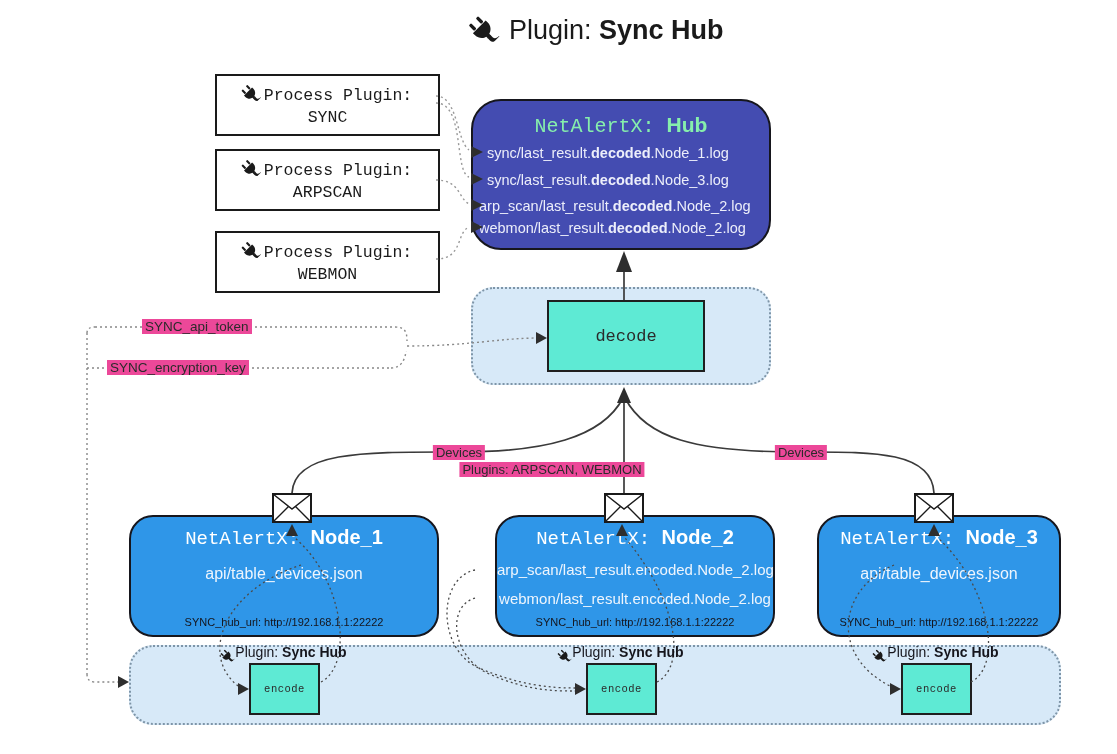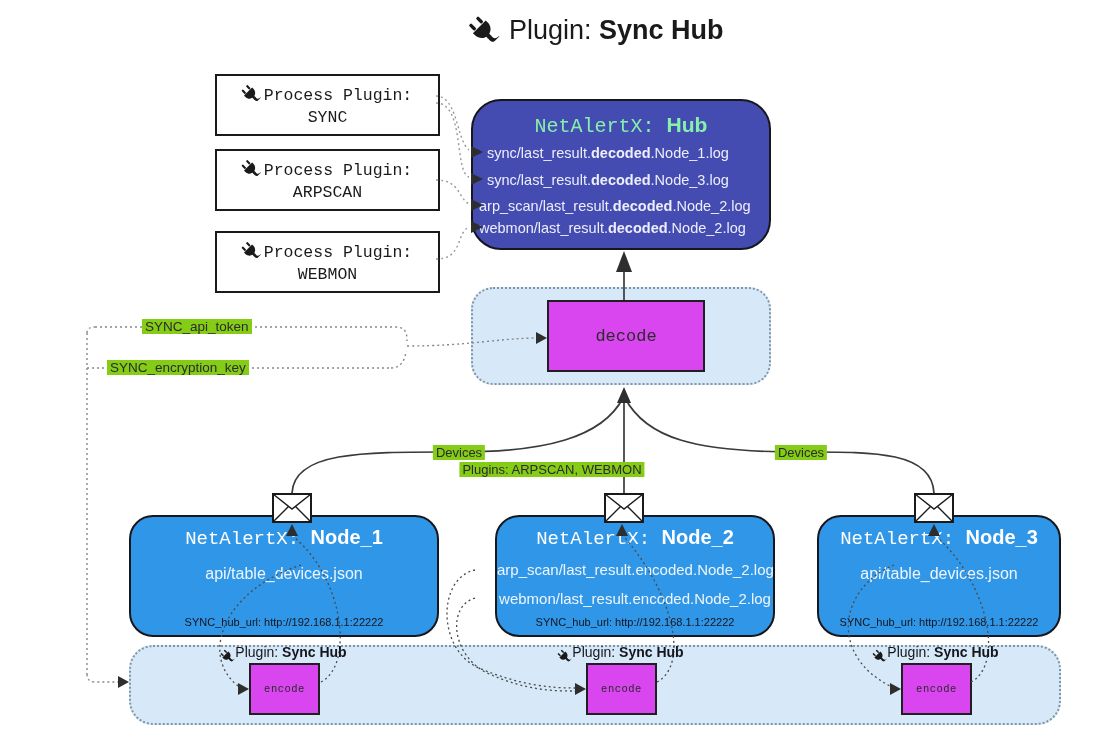--- a/index.html
+++ b/index.html
@@ -21,26 +21,26 @@
   .huburl{left:432px;top:78px;width:300px;text-align:center;font-size:11px;color:#1a1a1a;z-index:2;}
   .hubtitle{top:12px;left:0;width:100%;text-align:center;color:#86efac;
             font-family:"Liberation Mono","DejaVu Sans Mono",monospace;font-size:20px;}
   .hubtitle .b{font-family:"Liberation Sans",sans-serif;font-weight:700;font-size:21px;}
   .hub-row{position:absolute;left:14px;white-space:nowrap;color:#eceefa;font-size:14.5px;}
   .hub-row .b{font-weight:700;}
   .hub-row.wide{left:6px;}
   
   .panel{background:#d7e9f8;border:2px dotted #7e95a8;box-sizing:border-box;z-index:1;}
   .decode-panel{left:432px;top:287px;width:300px;height:98px;border-radius:22px;}
-  .whitebox{background:#d946ef;border:2px solid #1f1f1f;box-sizing:border-box;z-index:2;
+  .whitebox{background:#5eead4;border:2px solid #1f1f1f;box-sizing:border-box;z-index:2;
             display:flex;align-items:center;justify-content:center;
             font-family:"Liberation Mono","DejaVu Sans Mono",monospace;color:#2b2b2b;}
   .decode-box{left:508px;top:300px;width:158px;height:72px;font-size:17px;}
   
-  .linelabel{background:#84cc16;padding:0 3px;color:#2b2b2b;z-index:6;white-space:nowrap;}
+  .linelabel{background:#ec4899;padding:0 3px;color:#2b2b2b;z-index:6;white-space:nowrap;}
   
   .node{top:515px;height:122px;background:#2f96e8;border:2px solid #16161d;border-radius:24px;
         box-sizing:border-box;z-index:1;}
   .nodetitle{top:9px;left:0;width:100%;text-align:center;color:#fff;
              font-family:"Liberation Mono","DejaVu Sans Mono",monospace;font-size:19px;white-space:nowrap;}
   .nodetitle .b{font-family:"Liberation Sans",sans-serif;font-weight:700;font-size:20px;}
   .nodeline{position:absolute;left:0;width:100%;text-align:center;color:#eef5fd;font-size:15px;white-space:nowrap;}
   .nodeurl{position:absolute;bottom:7px;left:0;width:100%;text-align:center;color:#15151c;font-size:11px;}
   
   .strip{left:90px;top:645px;width:932px;height:80px;border-radius:24px;}

